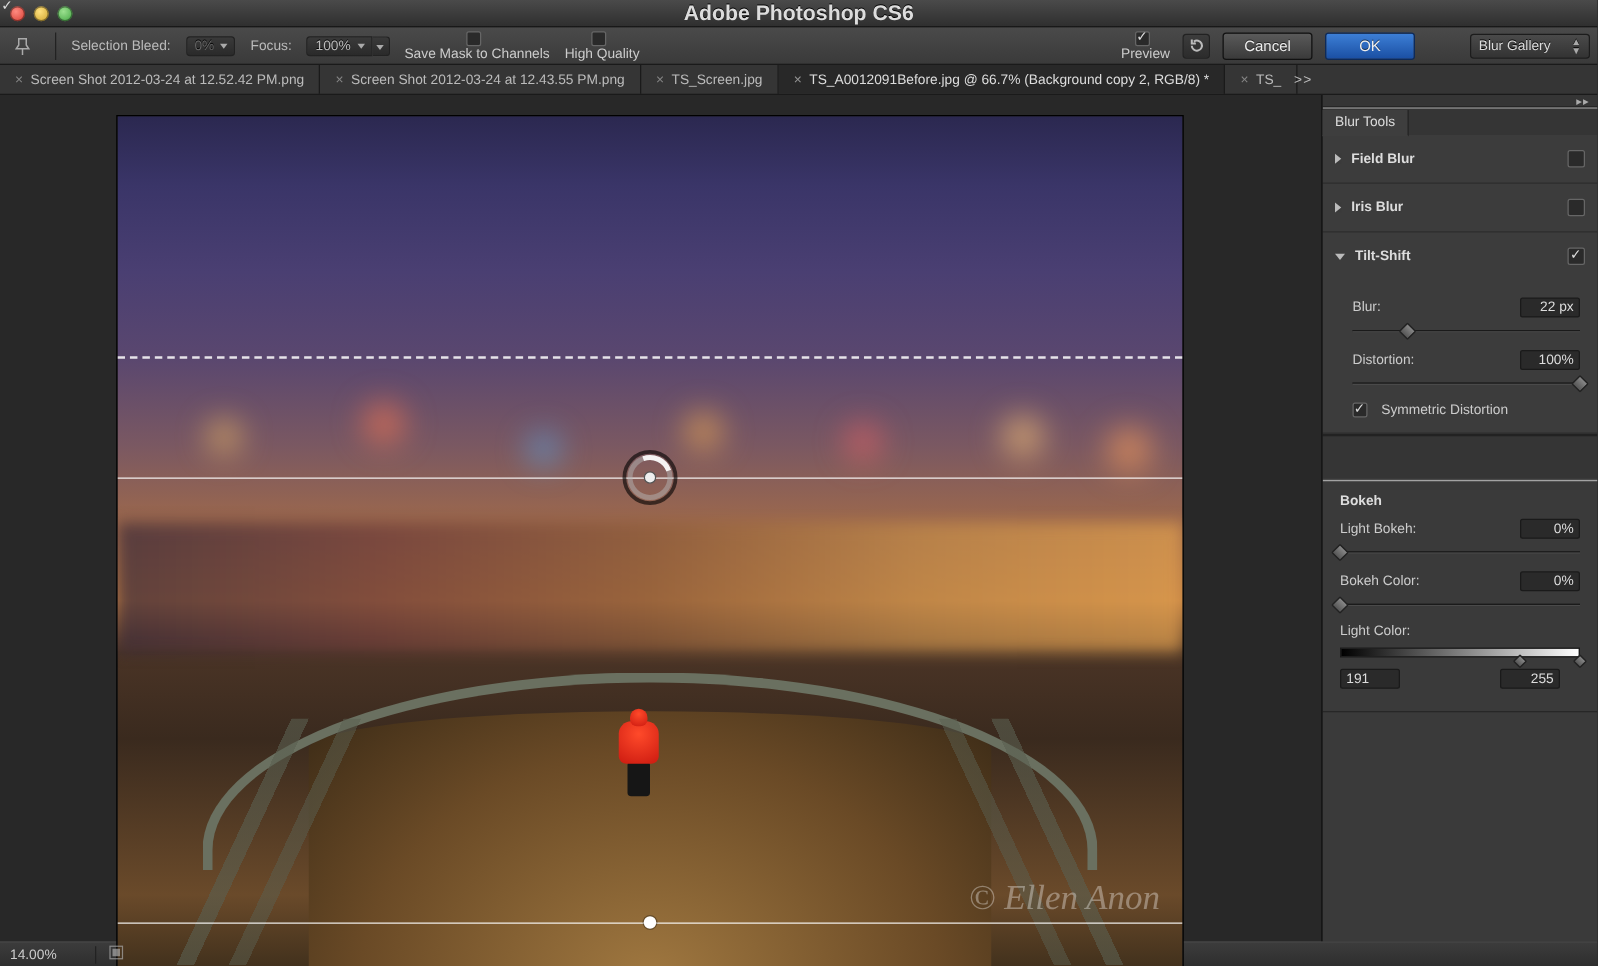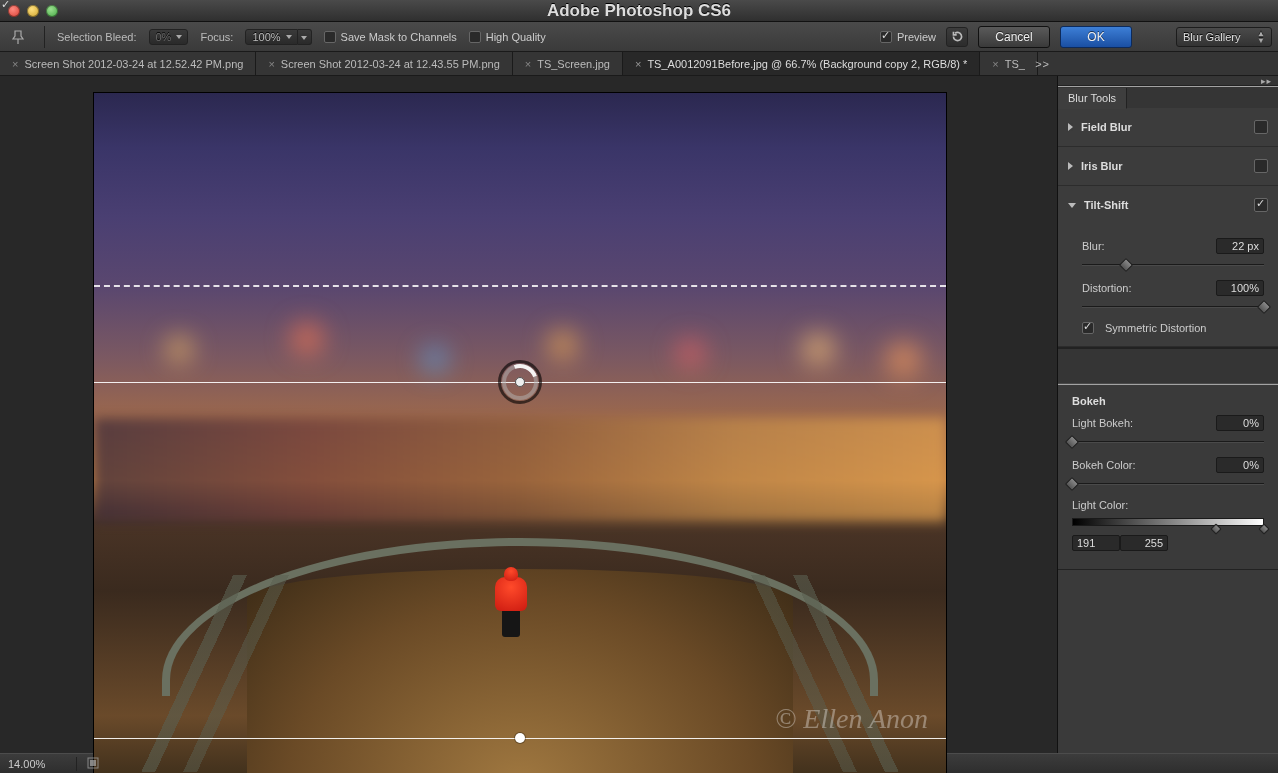--- a/index.html
+++ b/index.html
@@ -32,21 +32,21 @@
   }
   .pin-icon { width: 26px; height: 22px; display: flex; align-items: center; justify-content: center; color:#aaa;}
   .opt-label { color: #bbb; }
   .drop { background: linear-gradient(#3a3a3a,#2a2a2a); border:1px solid #222; border-radius: 3px; padding: 1px 16px 1px 6px; color:#bbb; position: relative; font-size: 11px; text-shadow: 0 -1px 0 #000;}
   .drop.dis { color:#666; }
   .drop::after { content:""; position:absolute; right:5px; top:50%; width:0;height:0;border-left:3px solid transparent;border-right:3px solid transparent;border-top:4px solid #aaa; transform: translateY(-50%);}
   .split-extra { width:14px; height:16px; border:1px solid #222;border-left:none;background: linear-gradient(#3a3a3a,#2a2a2a);border-radius: 0 3px 3px 0; position:relative;}
   .split-extra::after{content:"";position:absolute;left:3px;top:6px;width:0;height:0;border-left:3px solid transparent;border-right:3px solid transparent;border-top:4px solid #aaa;}
   .chk { width:12px;height:12px;border:1px solid #666;background:#2a2a2a;display:inline-block;vertical-align:middle;margin-right:5px;border-radius:2px;position:relative;}
   .chk.on::after{content:"✓";position:absolute;left:0px;top:-3px;font-size:11px;color:#ddd;}
-  .optionsbar .chk-wrap{display:flex;align-items:center;}
+  .optionsbar .chk-wrap{display:flex;align-items:center;flex-direction:column;}
   
   .options-right { margin-left: auto; display: flex; align-items: center; gap: 10px; }
   .btn { min-width:72px; text-align:center; font-size:12px; padding:3px 14px; border-radius:3px; border:1px solid #111; background:linear-gradient(#5a5a5a,#3a3a3a); color:#eee; cursor:pointer; text-shadow: 0 -1px 0 rgba(0,0,0,.6);}
   .btn.primary{ background:linear-gradient(#3d7fd6,#1a4fa3); border-color:#0d2a5a;}
   .reset-icon{width:22px;height:20px;border:1px solid #222;border-radius:3px;background:linear-gradient(#3c3c3c,#2c2c2c);display:flex;align-items:center;justify-content:center;}
   .reset-icon svg{width:13px;height:13px;fill:none;stroke:#bbb;stroke-width:2;}
   
   .workspace-switch { position:absolute; right:6px; }
   .ws-drop{ width:96px; background:linear-gradient(#4a4a4a,#333); border:1px solid #1c1c1c; border-radius:3px; font-size:11px; color:#ddd; padding:2px 6px; display:flex;align-items:center;justify-content:space-between; text-shadow: 0 -1px 0 #000;}
   .ws-drop .arrows{font-size:8px;line-height:7px;color:#aaa;display:flex;flex-direction:column;}
@@ -148,21 +148,21 @@
   .slider.range .thumbB{position:absolute;top:2px;width:10px;height:10px;background:linear-gradient(#888,#555);border:1px solid #222;border-radius:1px;transform:translateX(-50%) rotate(45deg);}
   .slider.range .track{background:linear-gradient(to right,#000,#fff);height:8px;top:3px;border:1px solid #1a1a1a;}
   .slider.range .thumb,.slider.range .thumbB{top:10px;width:8px;height:8px;}
   .inline-chk{display:flex;align-items:center;margin-top:8px;gap:6px;}
 
   .panel-gap{height:36px;background:#353535;border-top:1px solid #222;border-bottom:1px solid #4a4a4a;}
   
   .effects-body{padding:10px 14px;}
   .effects-body .hdr{display:flex;align-items:center;justify-content:space-between;margin-bottom:6px;}
   .effects-body .hdr .name{font-weight:600;color:#ddd;}
-  .dual-val{display:flex;margin-top:6px;}
+  .dual-val{display:flex;gap:80px;margin-top:6px;}
   .right .filler{flex:1;background:#3a3a3a;}
 
   
   .statusbar{height:20px;background:linear-gradient(#3c3c3c,#2e2e2e);border-top:1px solid #4c4c4c;display:flex;align-items:center;font-size:11px;color:#ccc;gap:10px;padding:0 8px;}
   .statusbar .zoom{width:58px;}
   .statusbar .sep{width:1px;height:14px;background:#222;}
   .statusbar .icon{opacity:.7;}
   .statusbar .tri-r{width:0;height:0;border-top:4px solid transparent;border-bottom:4px solid transparent;border-left:5px solid #bbb;margin-left:2px;}
   .statusbar .docinfo{}
 </style>

